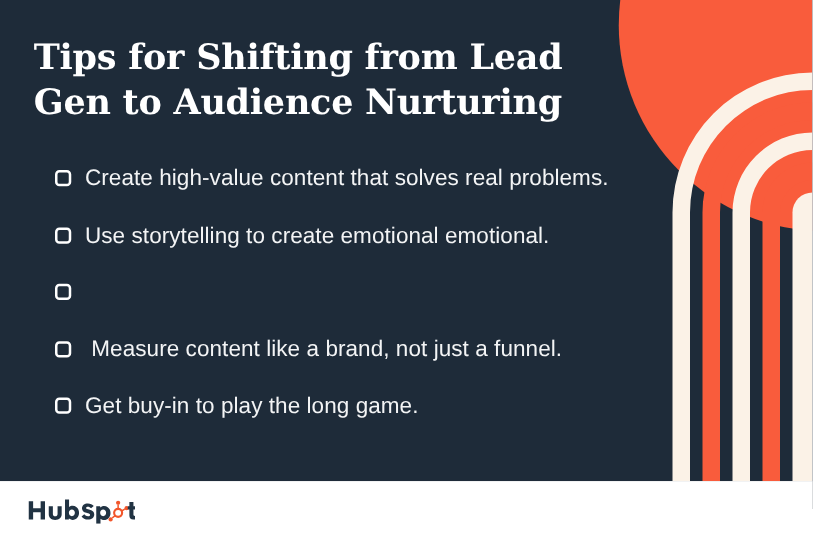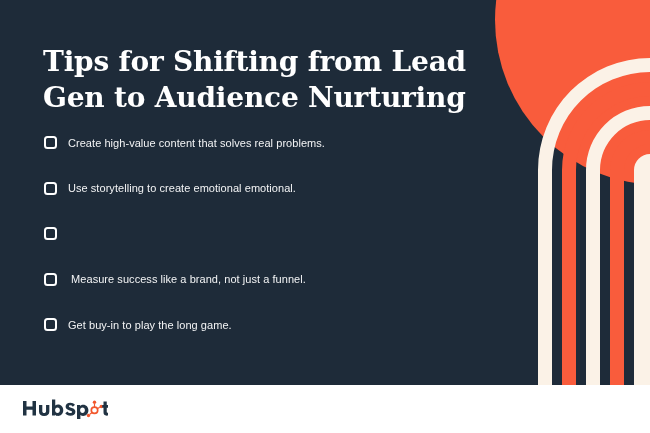--- a/index.html
+++ b/index.html
@@ -42,21 +42,21 @@
   .decor svg {
     display: block;
   }
 
   
   .title {
     position: absolute;
     left: 27px;
     top: 28px;
     width: 470px;
-    margin: 16px;
+    margin: 0;
     color: #ffffff;
     font-family: "DejaVu Serif", "Liberation Serif", serif;
     font-size: 28px;
     font-weight: 700;
     line-height: 1.28;
     letter-spacing: -0.2px;
   }
 
   
   .bullets {
@@ -77,21 +77,21 @@
     flex: 0 0 auto;
     width: 13px;
     height: 13px;
     border: 2.5px solid #ffffff;
     border-radius: 3.5px;
     margin-right: 11px;
     box-sizing: border-box;
   }
   .bullet-text {
     color: #f3f4f5;
-    font-size: 11px;
+    font-size: 18px;
     font-weight: 400;
     letter-spacing: 0.05px;
     white-space: pre;
   }
 
   
   .footer {
     position: absolute;
     left: 0;
     top: 385px;
@@ -152,21 +152,21 @@
       </li>
       <li class="bullet">
         <span class="bullet-marker"></span>
         <span class="bullet-text">Use storytelling to create emotional emotional.</span>
       </li>
       <li class="bullet">
         <span class="bullet-marker"></span>
       </li>
       <li class="bullet">
         <span class="bullet-marker"></span>
-        <span class="bullet-text"> Measure success like a brand, not just a funnel.</span>
+        <span class="bullet-text"> Measure content like a brand, not just a funnel.</span>
       </li>
       <li class="bullet">
         <span class="bullet-marker"></span>
         <span class="bullet-text">Get buy-in to play the long game.</span>
       </li>
     </ul>
 
   </div>
 
   <div class="footer"></div>

